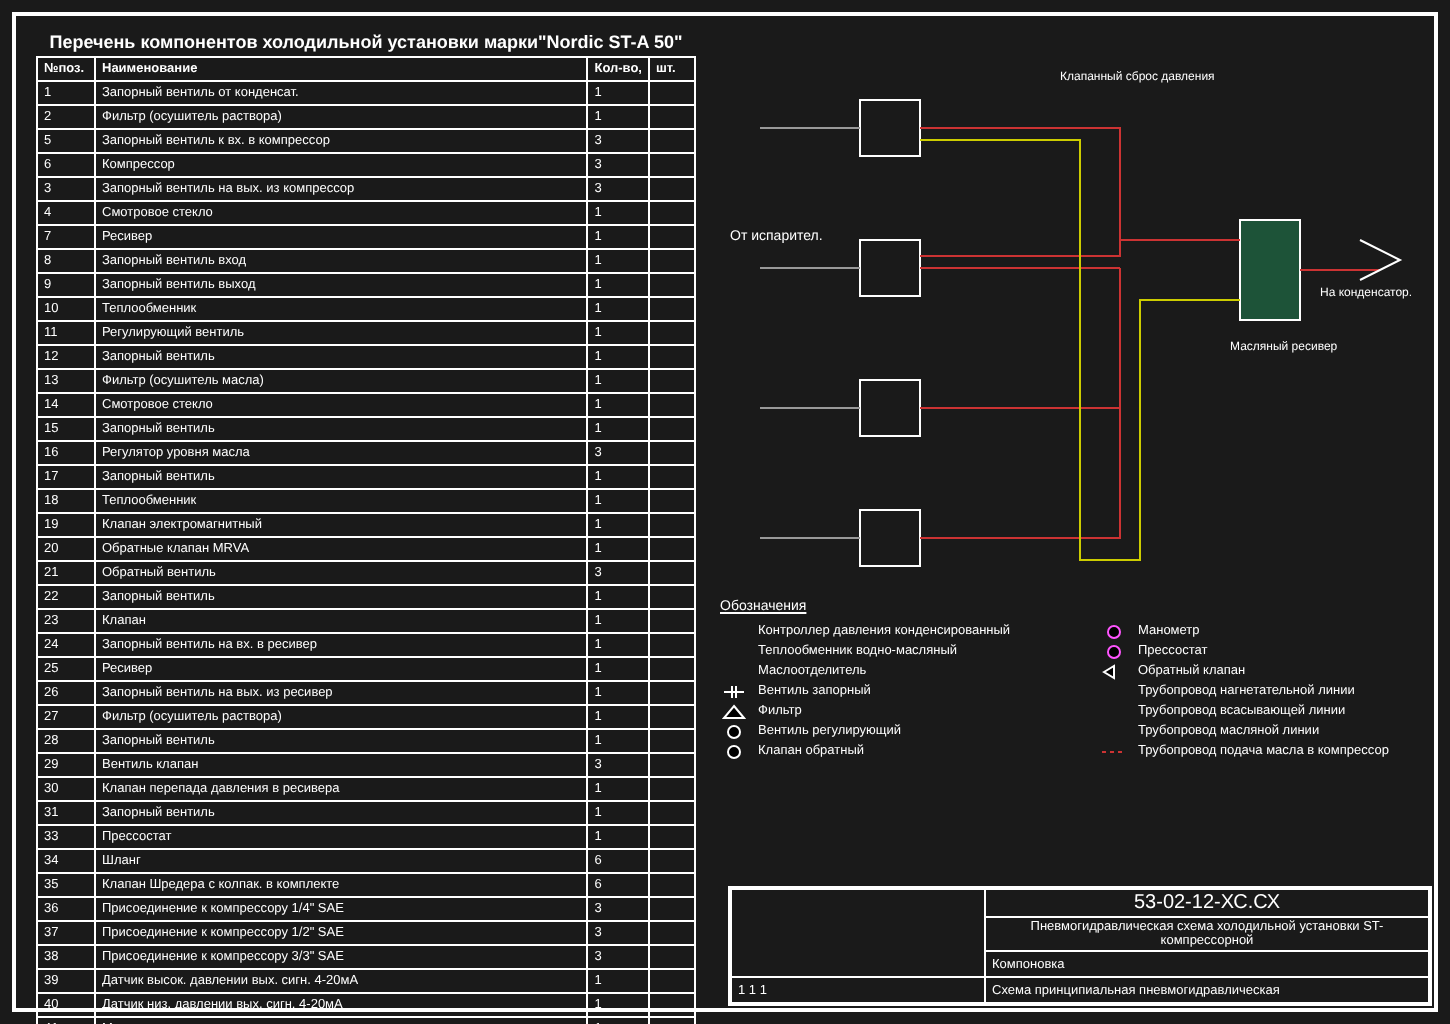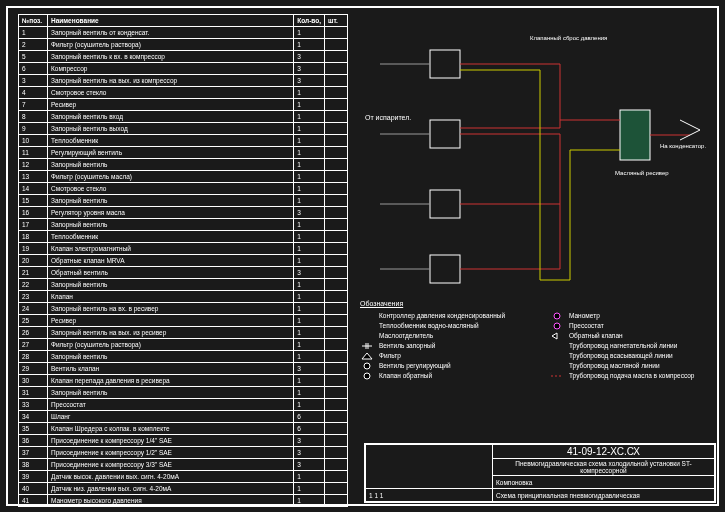--- a/index.html
+++ b/index.html
@@ -31,20 +31,21 @@
 </style>
 </head>
 <body>
 
 <div class="canvas">
   <div class="frame"></div>
 
   <div class="sidebar"></div>
 
   <div class="table-wrap">
+    <div class="title">Перечень компонентов холодильной установки марки"Nordic ST-A 50"</div>
     <table class="bom">
       <thead>
         <tr>
           <th class="c1">№поз.</th>
           <th class="c2">Наименование</th>
           <th class="c3">Кол-во,</th>
           <th class="c4">шт.</th>
         </tr>
       </thead>
       <tbody id="bom-body">
@@ -453,21 +454,21 @@
           </div>
         </div>
     </div>
   </div>
 
   <div class="tb">
     <table>
       <tbody>
           <tr>
         <td rowspan="3" style="width:120px"></td>
-        <td class="dnum">41-09-12-ХС.СХ</td>
+        <td class="dnum">53-02-12-ХС.СХ</td>
       </tr>
       <tr>
             <td class="desc">Пневмогидравлическая схема холодильной установки ST-компрессорной</td>
           </tr>
       <tr>
             <td>Компоновка</td>
           </tr>
       <tr>
         <td>1     1     1</td>
         <td>Схема принципиальная пневмогидравлическая</td>

